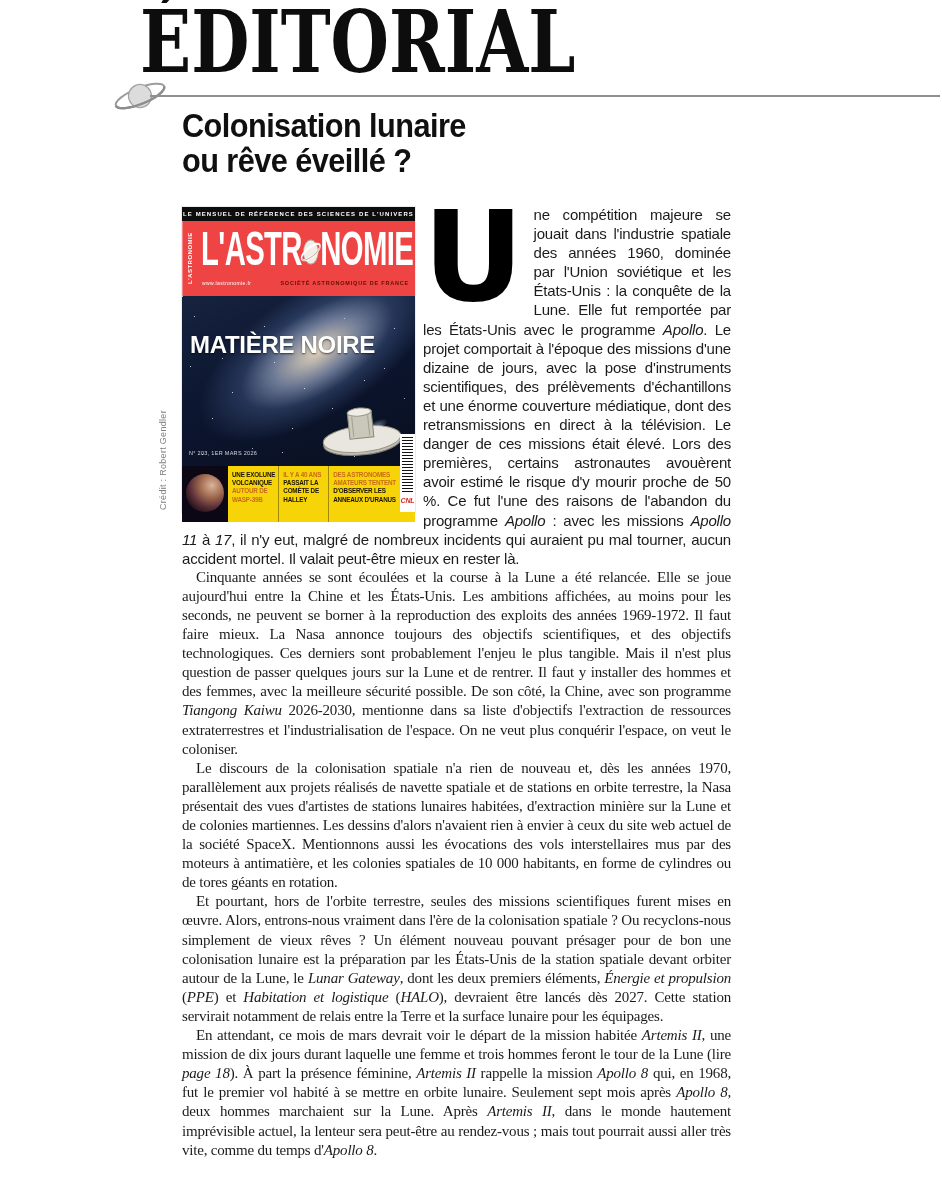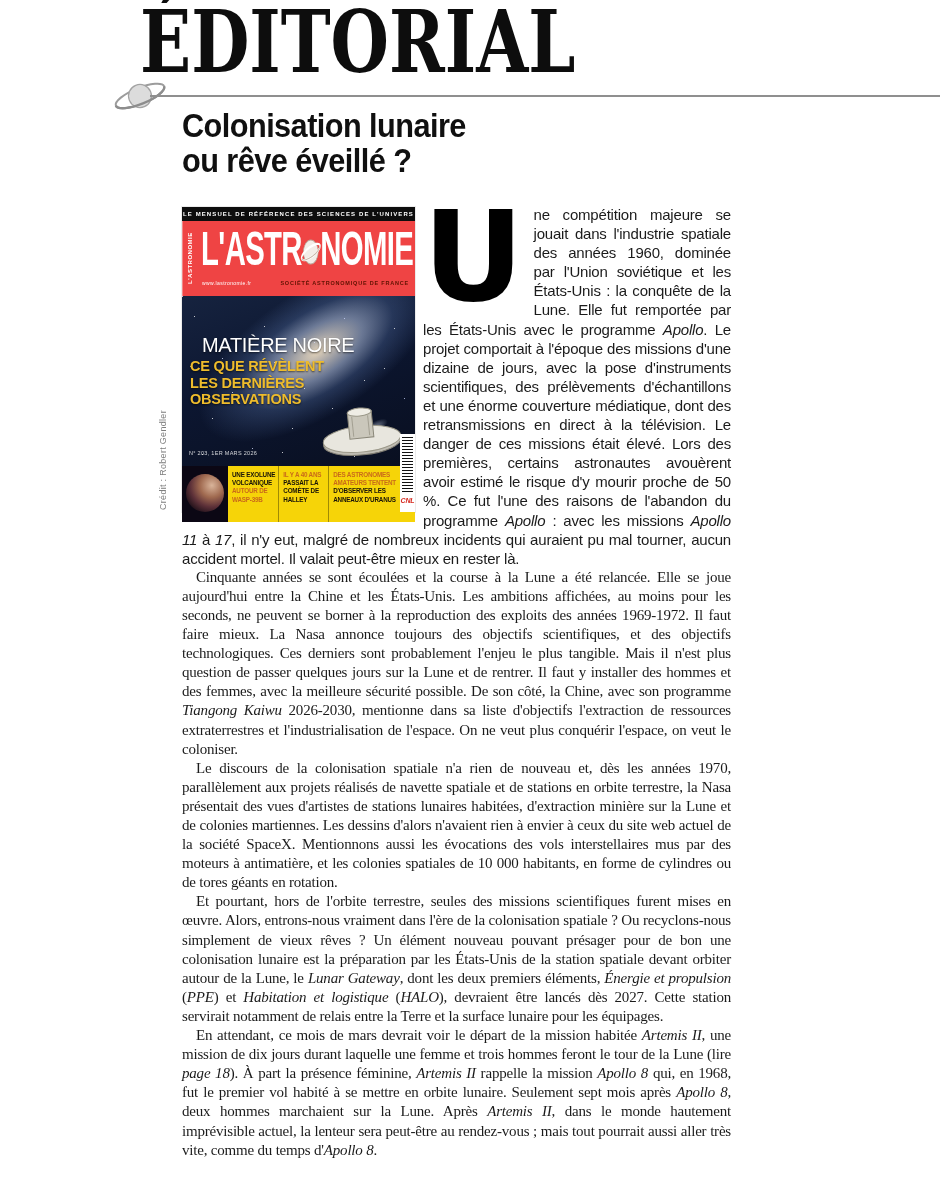--- a/index.html
+++ b/index.html
@@ -48,21 +48,21 @@
     background:radial-gradient(closest-side,rgba(236,219,192,.95) 0%,rgba(170,185,215,.6) 38%,rgba(95,125,180,.3) 64%,rgba(60,90,150,0) 100%);}
   .galaxy2{position:absolute;right:26px;bottom:34px;width:26px;height:11px;border-radius:50%;
     transform:rotate(-28deg);background:radial-gradient(closest-side,rgba(210,220,240,.5),rgba(210,220,240,0));}
   .stars{position:absolute;left:0;top:0;width:1px;height:1px;background:#fff;border-radius:50%;
     box-shadow:12px 20px 0 0 #fff,40px 62px 0 0 #dfe6ff,82px 30px 0 0 #fff,122px 92px 0 0 #fff,
       162px 22px 0 0 #cdd8ff,202px 72px 0 0 #fff,30px 122px 0 0 #fff,70px 152px 0 0 #dfe6ff,
       110px 132px 0 0 #fff,150px 112px 0 0 #fff,192px 142px 0 0 #fff,222px 102px 0 0 #cdd8ff,
       50px 96px 0 0 #fff,92px 66px 0 0 #fff,132px 46px 0 0 #dfe6ff,172px 160px 0 0 #fff,
       212px 32px 0 0 #fff,20px 158px 0 0 #fff,100px 156px 0 0 #fff,182px 84px 0 0 #fff,
       226px 150px 0 0 #dfe6ff,8px 70px 0 0 #fff;}
-  .cv-headline{position:absolute;left:20px;top:38px;color:#ffffff;font-weight:400;font-size:20px;
+  .cv-headline{position:absolute;left:8px;top:38px;color:#ffffff;font-weight:700;font-size:24px;
     line-height:22px;letter-spacing:-.3px;text-shadow:0 1px 2px rgba(0,0,0,.6);white-space:nowrap;}
   .cv-sub{position:absolute;left:8px;top:62px;color:#eebc2c;font-weight:700;font-size:14.5px;
     line-height:16.5px;text-shadow:0 1px 2px rgba(0,0,0,.6);}
   .cv-issue{position:absolute;left:7px;bottom:3px;color:rgba(255,255,255,.8);font-size:5.5px;letter-spacing:.3px;}
   .gaia{position:absolute;right:12px;bottom:8px;transform:rotate(-6deg);}
   .cv-strip{height:56px;background:#f6d408;position:relative;}
   .cv-planet{position:absolute;left:0;top:0;bottom:0;width:46px;background:#0b0714;overflow:hidden;}
   .cv-planet::after{content:"";position:absolute;left:4px;top:8px;width:38px;height:38px;border-radius:50%;
     background:radial-gradient(circle at 68% 30%,#d9b49a 0%,#a06a50 32%,#5c3038 58%,#1c0f18 82%);}
   .cv-kickers{position:absolute;left:46px;right:16px;top:0;bottom:0;display:flex;}
@@ -130,25 +130,20 @@
       <div class="stars"></div>
       <svg class="gaia" width="84" height="58" viewBox="0 0 84 58">
         <ellipse cx="42" cy="42" rx="39" ry="13" fill="#bfbcb2" stroke="#807d72" stroke-width="1"></ellipse>
         <ellipse cx="42" cy="39" rx="39" ry="13" fill="#e8e6de" stroke="#9b9889" stroke-width="1"></ellipse>
         <rect x="30" y="12" width="24" height="26" fill="#cac7bb" stroke="#8a8779" stroke-width="1"></rect>
         <ellipse cx="42" cy="12" rx="12" ry="4" fill="#efede5" stroke="#9b9889" stroke-width="1"></ellipse>
         <line x1="34" y1="16" x2="34" y2="36" stroke="#a3a092" stroke-width="1"></line>
         <line x1="50" y1="16" x2="50" y2="36" stroke="#a3a092" stroke-width="1"></line>
       </svg>
       <div class="cv-headline">MATIÈRE NOIRE</div>
-      <div class="cv-sub">
-        <span>CE QUE RÉVÈLENT</span><br>
-        <span>LES DERNIÈRES</span><br>
-        <span>OBSERVATIONS</span>
-      </div>
       <div class="cv-issue">N° 203, 1ER MARS 2026</div>
     </div>
 
     <div class="cv-strip">
       <div class="cv-planet"></div>
       <div class="cv-kickers" id="kickers">
           <div class="kcol">
             <span class="kline strong">UNE EXOLUNE</span>
             <span class="kline strong">VOLCANIQUE</span>
             <span class="kline">AUTOUR DE</span>

